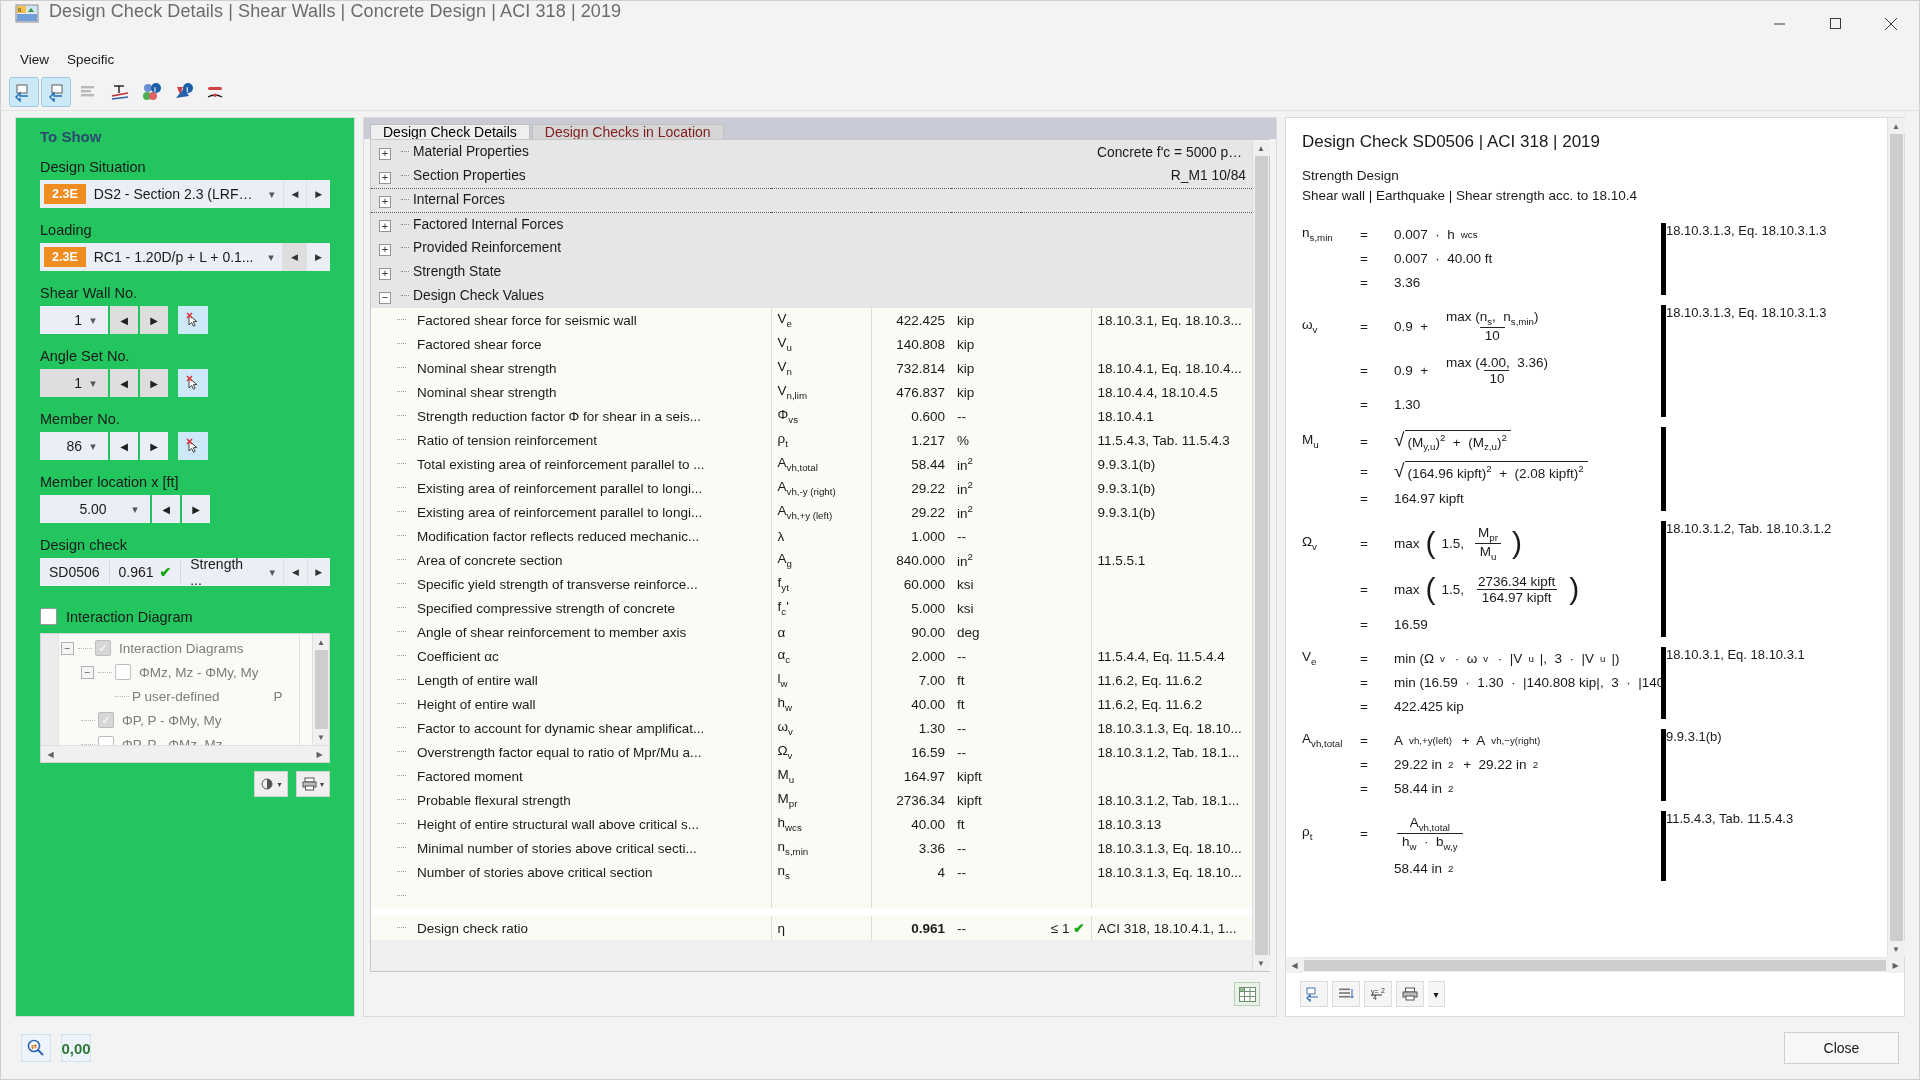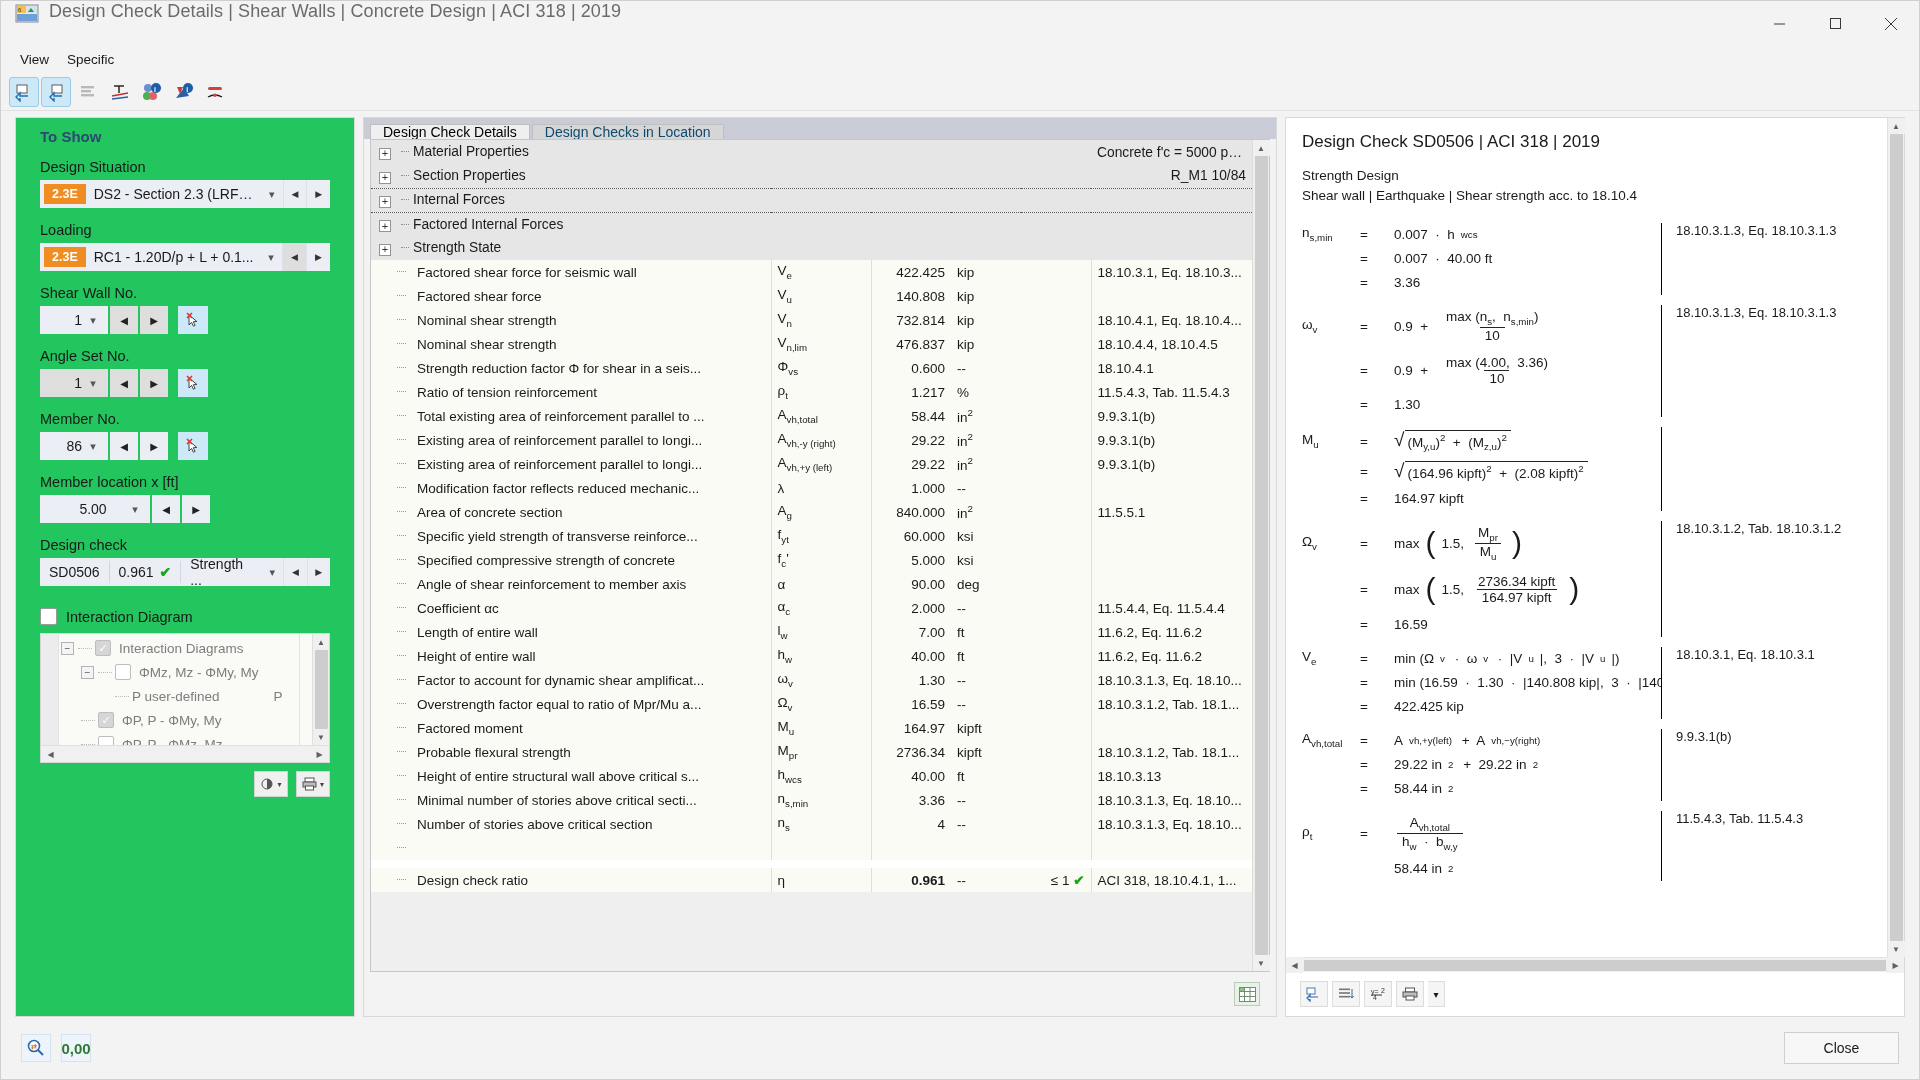--- a/index.html
+++ b/index.html
@@ -152,21 +152,21 @@
     display:flex; align-items:center; justify-content:center; gap:3px; padding:0 5px; font-size:9px; color:#444;
   }
 
   
   #center-panel {
     flex: 1 1 auto; min-width:0; display:flex; flex-direction:column;
     background:#f3f3f3; border:1px solid #d9d9d9; margin-right:8px;
   }
   #tabs { display:flex; height:21px; padding:6px 6px 0 6px; background:#c9ccd6; }
   .tab {
-    padding: 4px 12px; font-size:14px; background:#d6d6d6; color:#0c4a6e;
+    padding: 4px 12px; font-size:14px; background:#d6d6d6; color:#7f1d1d;
     border:1px solid #c0c0c0; border-bottom:none; margin-right:2px;
     display:flex; align-items:center;
   }
   .tab.active { background:#efefef; color:#000; }
   #table-wrap { flex:1 1 auto; margin:0 6px; background:#efefef; border:1px solid #c7c7c7; display:flex; min-height:0; position:relative;}
   #table-scroll { flex:1 1 auto; overflow:hidden; }
   table.dct { width:100%; border-collapse:collapse; table-layout:fixed; font-size:13.5px; }
   table.dct td { padding:0 6px; height:24px; vertical-align:middle; white-space:nowrap; overflow:hidden; text-overflow:ellipsis; }
   tr.grp td { background:#e6e6e6; font-size:13.8px; }
   tr.grp.sel td { background:#e6e6e6; border-top:1px dotted #555; border-bottom:1px dotted #555; }
@@ -200,21 +200,21 @@
   }
   #rp-scrollarea { flex:1 1 auto; display:flex; min-height:0; }
   #rp-content { flex:1 1 auto; padding:14px 16px 0 16px; overflow:hidden; position:relative; font-size:13.5px;}
   #rp-vscroll { width:17px; flex:0 0 17px; background:#f0f0f0; border-left:1px solid #e0e0e0;
       display:flex; flex-direction:column; justify-content:space-between; align-items:center;}
   #rp-hscroll { height:15px; background:#f0f0f0; border-top:1px solid #e4e4e4; display:flex; align-items:center; margin:0 0 0 0;}
   .rp-title { font-weight:normal; font-size:17px; margin-bottom:14px; }
   .rp-sub { line-height:1.45; margin-bottom:18px; font-size:13.5px;}
   .eq-block { display:flex; margin-bottom: 4px; }
   .eq-left { flex:1 1 auto; min-width:0; }
-  .eq-right { width:210px; flex:0 0 210px; border-left:1px solid #000000; padding-left:14px; font-size:13px; }
+  .eq-right { width:210px; flex:0 0 210px; border-left:5px solid #000000; font-size:13px; }
   .eq-line { display:flex; align-items:center; min-height:22px; margin-bottom:2px; }
   .eq-sym { width:58px; flex:0 0 58px; }
   .eq-eq { width:34px; flex:0 0 34px; }
   .eq-rhs { display:flex; align-items:center; gap:6px; white-space:nowrap; }
   .frac { display:inline-flex; flex-direction:column; align-items:center; vertical-align:middle; margin:0 3px;}
   .frac .num { padding:0 5px; }
   .frac .den { padding:0 5px; border-top:1px solid #222; }
   .sqrt { display:inline-flex; align-items:stretch; }
   .sqrt .rad { font-size:19px; line-height:1; padding-right:1px;}
   .sqrt .body { border-top:1px solid #222; padding:1px 4px 0 2px; }
@@ -539,21 +539,31 @@
                   <span class="grp-exp">+</span><span class="grp-dots"></span><span>Internal Forces</span>
                 </td>
               </tr>
               <tr class="grp">
                 <td colspan="6">
                   <span class="grp-exp">+</span><span class="grp-dots"></span><span>Factored Internal Forces</span>
                 </td>
               </tr>
               <tr class="grp">
                 <td colspan="6">
+                  <span class="grp-exp">+</span><span class="grp-dots"></span><span>Provided Reinforcement</span>
+                </td>
+              </tr>
+              <tr class="grp">
+                <td colspan="6">
                   <span class="grp-exp">+</span><span class="grp-dots"></span><span>Strength State</span>
+                </td>
+              </tr>
+              <tr class="grp">
+                <td colspan="6">
+                  <span class="grp-exp">−</span><span class="grp-dots"></span><span>Design Check Values</span>
                 </td>
               </tr>
 
             <tr class="item">
                   <td class="c-desc">Factored shear force for seismic wall</td>
                   <td class="c-sym">V<sub>e</sub></td>
                   <td class="c-val">422.425</td>
                   <td class="c-unit">kip</td>
                   <td class="c-lim"></td>
                   <td class="c-ref">18.10.3.1, Eq. 18.10.3...</td>

